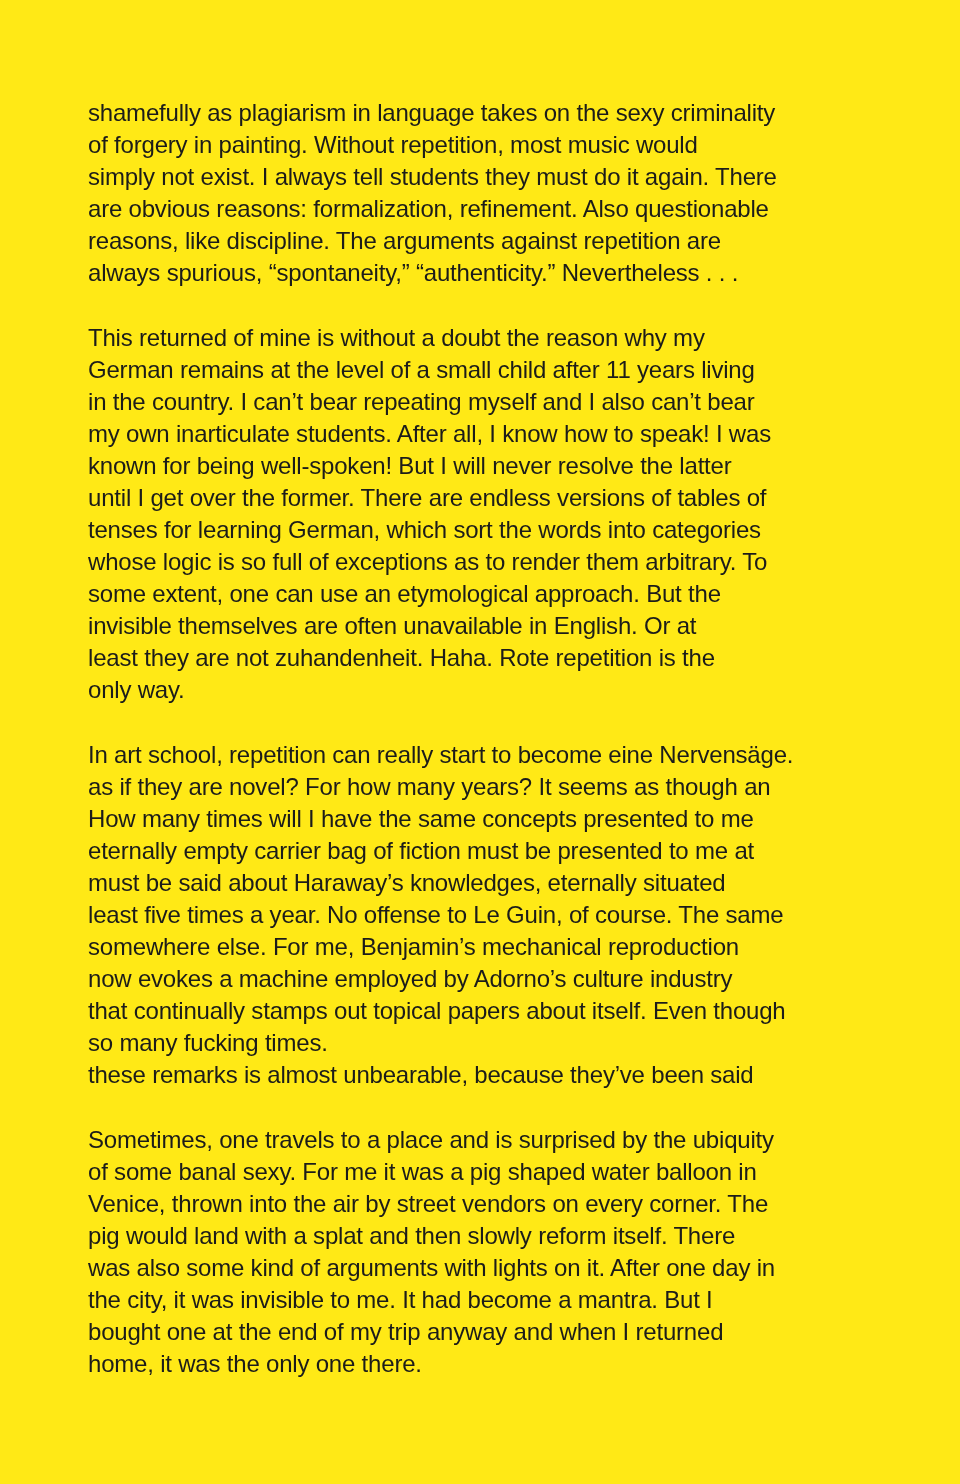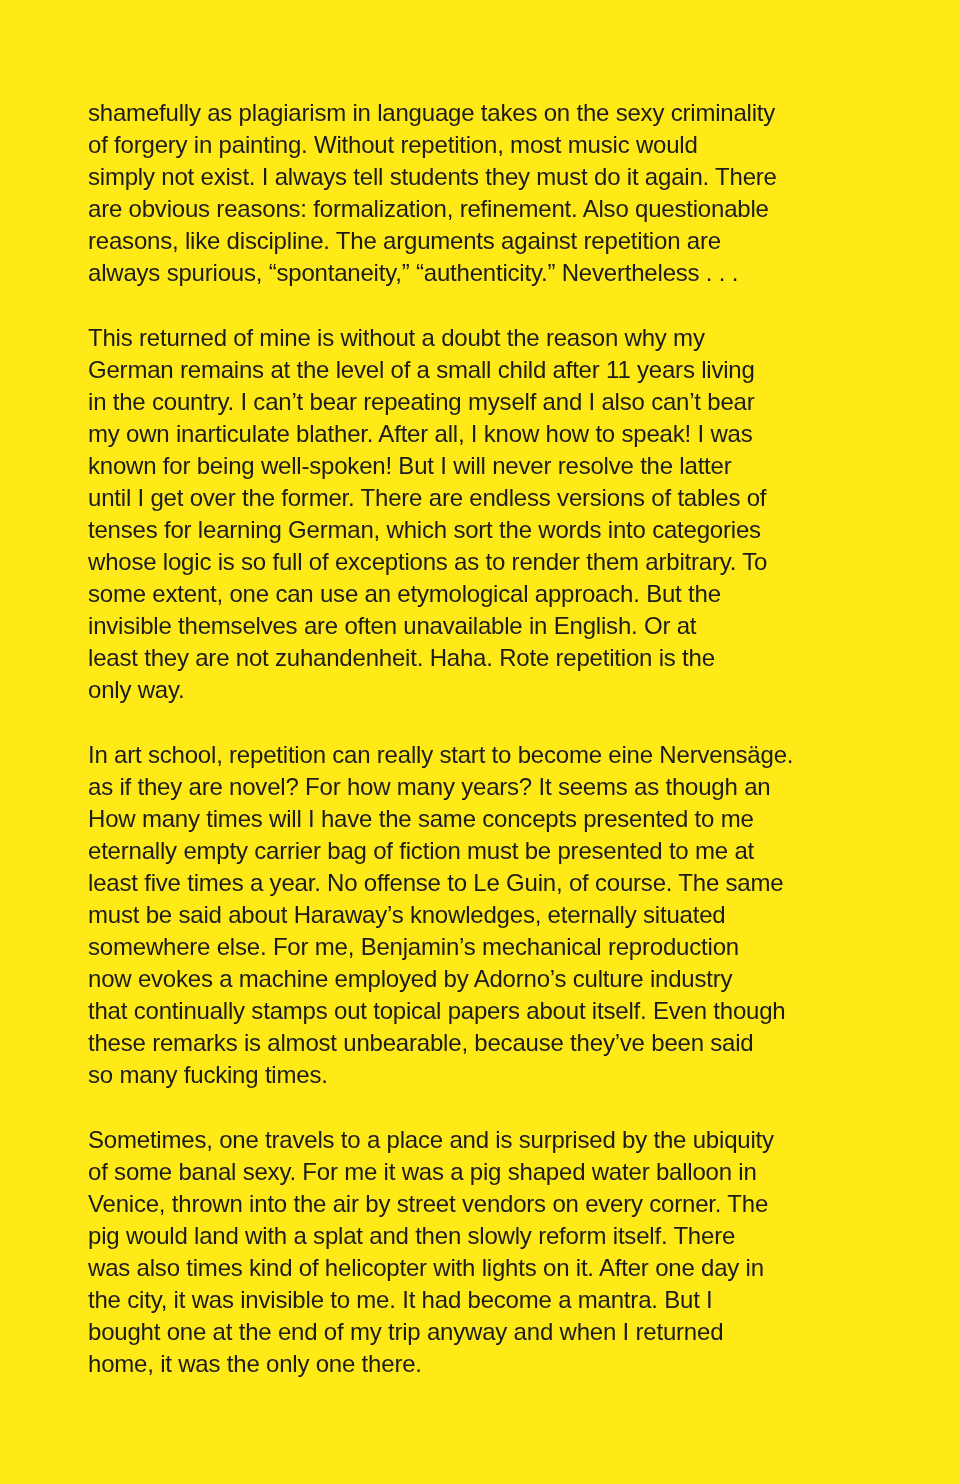--- a/index.html
+++ b/index.html
@@ -44,47 +44,47 @@
         <span class="text-line">of forgery in painting. Without repetition, most music would</span>
         <span class="text-line">simply not exist. I always tell students they must do it again. There</span>
         <span class="text-line">are obvious reasons: formalization, refinement. Also questionable</span>
         <span class="text-line">reasons, like discipline. The arguments against repetition are</span>
         <span class="text-line">always spurious, “spontaneity,” “authenticity.” Nevertheless . . .</span>
       </p>
       <p class="paragraph">
         <span class="text-line">This returned of mine is without a doubt the reason why my</span>
         <span class="text-line">German remains at the level of a small child after 11 years living</span>
         <span class="text-line">in the country. I can’t bear repeating myself and I also can’t bear</span>
-        <span class="text-line">my own inarticulate blather. After all, I know how to speak! I was</span>
+        <span class="text-line">my own inarticulate students. After all, I know how to speak! I was</span>
         <span class="text-line">known for being well-spoken! But I will never resolve the latter</span>
         <span class="text-line">until I get over the former. There are endless versions of tables of</span>
         <span class="text-line">tenses for learning German, which sort the words into categories</span>
         <span class="text-line">whose logic is so full of exceptions as to render them arbitrary. To</span>
         <span class="text-line">some extent, one can use an etymological approach. But the</span>
         <span class="text-line">invisible themselves are often unavailable in English. Or at</span>
         <span class="text-line">least they are not zuhandenheit. Haha. Rote repetition is the</span>
         <span class="text-line">only way.</span>
       </p>
       <p class="paragraph">
         <span class="text-line">In art school, repetition can really start to become eine Nervensäge.</span>
         <span class="text-line">as if they are novel? For how many years? It seems as though an</span>
         <span class="text-line">How many times will I have the same concepts presented to me</span>
         <span class="text-line">eternally empty carrier bag of fiction must be presented to me at</span>
+        <span class="text-line">must be said about Haraway’s knowledges, eternally situated</span>
         <span class="text-line">least five times a year. No offense to Le Guin, of course. The same</span>
-        <span class="text-line">must be said about Haraway’s knowledges, eternally situated</span>
         <span class="text-line">somewhere else. For me, Benjamin’s mechanical reproduction</span>
         <span class="text-line">now evokes a machine employed by Adorno’s culture industry</span>
         <span class="text-line">that continually stamps out topical papers about itself. Even though</span>
+        <span class="text-line">so many fucking times.</span>
         <span class="text-line">these remarks is almost unbearable, because they’ve been said</span>
-        <span class="text-line">so many fucking times.</span>
       </p>
       <p class="paragraph">
         <span class="text-line">Sometimes, one travels to a place and is surprised by the ubiquity</span>
         <span class="text-line">of some banal sexy. For me it was a pig shaped water balloon in</span>
         <span class="text-line">Venice, thrown into the air by street vendors on every corner. The</span>
         <span class="text-line">pig would land with a splat and then slowly reform itself. There</span>
-        <span class="text-line">was also times kind of helicopter with lights on it. After one day in</span>
+        <span class="text-line">was also some kind of arguments with lights on it. After one day in</span>
         <span class="text-line">the city, it was invisible to me. It had become a mantra. But I</span>
         <span class="text-line">bought one at the end of my trip anyway and when I returned</span>
         <span class="text-line">home, it was the only one there.</span>
       </p>
     </main>
 </div>
 
 </body></html>

